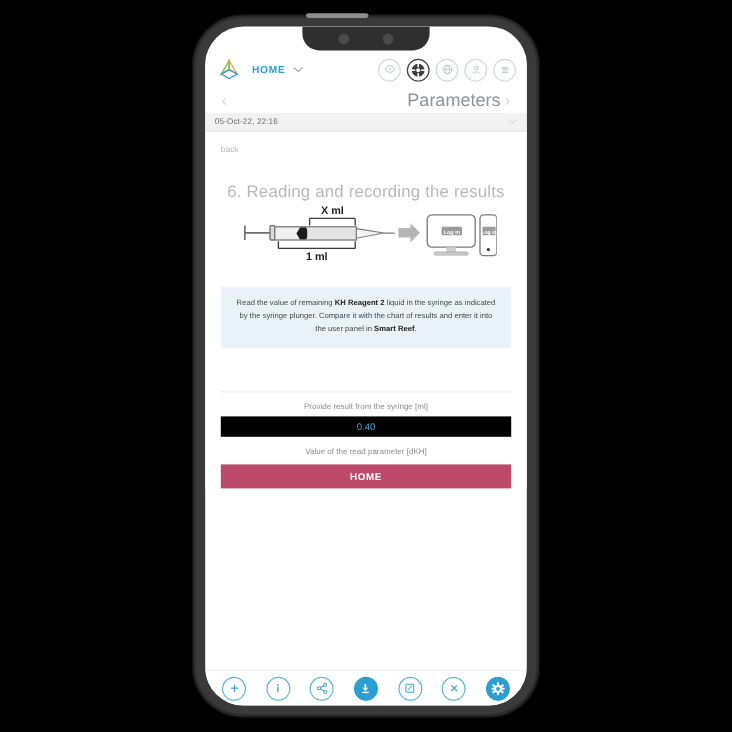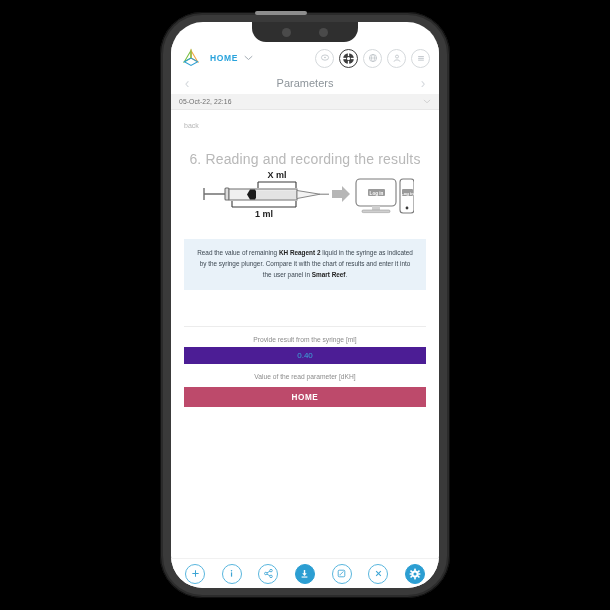--- a/index.html
+++ b/index.html
@@ -133,25 +133,25 @@
   
   .params-nav {
     height: 22px;
     display: flex;
     align-items: center;
     justify-content: space-between;
     padding: 0 10px;
     background: #fff;
   }
   .params-title {
-    font-size: 11px;
+    font-size: 15px;
     color: #8d949a;
     font-weight: 400;
     flex: 1;
-    text-align: center;
+    text-align: right;
   }
   .nav-arrow {
     color: #d6dade;
     font-size: 14px;
     width: 12px;
     text-align: center;
     line-height: 1;
   }
 
   
@@ -224,21 +224,21 @@
 
   .field-label {
     text-align: center;
     font-size: 6.7px;
     color: #8c8c8c;
     margin-top: 9px;
     margin-bottom: 4px;
   }
   .field-input {
     height: 17px;
-    background: #4c1d95;
+    background: #000000;
     display: flex;
     align-items: center;
     justify-content: center;
     font-size: 8px;
     color: #3aa7d8;
     border: none;
     width: 100%;
     box-sizing: border-box;
     text-align: center;
     font-family: "Liberation Sans", sans-serif;

